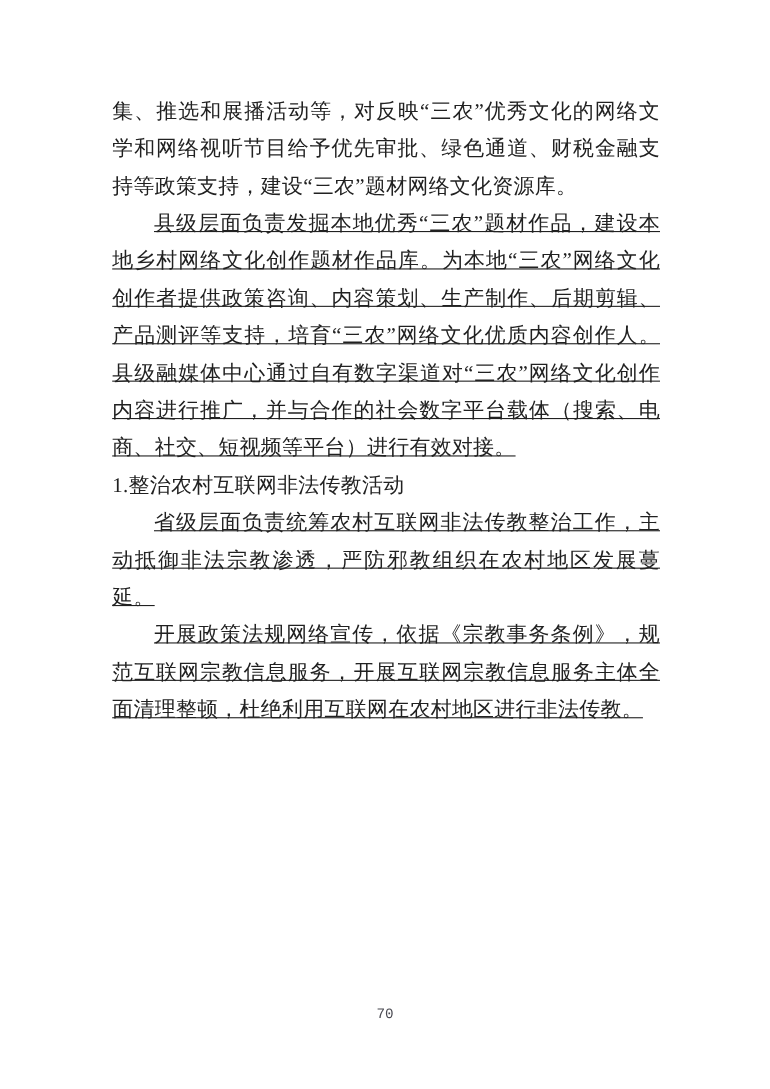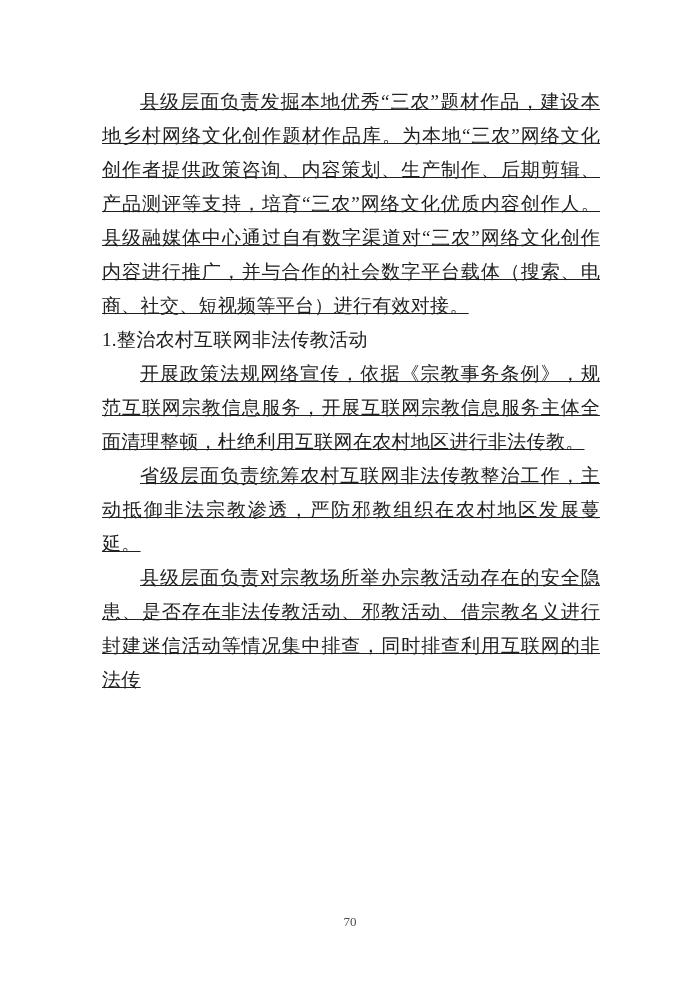--- a/index.html
+++ b/index.html
@@ -55,28 +55,28 @@
   }
   .page-number {
     position: absolute;
     top: 912px;
     left: 0;
     width: 100%;
     text-align: center;
     font-size: 13px;
     line-height: 20px;
     color: #4a4a52;
-    font-family: Liberation Serif, serif;
+    font-family: Liberation Mono, monospace;
   }
 </style>
 </head>
 <body>
 
 <div class="page">
   <div class="content">
+    <p class="para-cont">集、推选和展播活动等，对反映“三农”优秀文化的网络文学和网络视听节目给予优先审批、绿色通道、财税金融支持等政策支持，建设“三农”题材网络文化资源库。</p>
     <p class="para-indent">县级层面负责发掘本地优秀“三农”题材作品，建设本地乡村网络文化创作题材作品库。为本地“三农”网络文化创作者提供政策咨询、内容策划、生产制作、后期剪辑、产品测评等支持，培育“三农”网络文化优质内容创作人。县级融媒体中心通过自有数字渠道对“三农”网络文化创作内容进行推广，并与合作的社会数字平台载体（搜索、电商、社交、短视频等平台）进行有效对接。</p>
     <h4 class="heading-bold">1.整治农村互联网非法传教活动</h4>
+    <p class="para-indent">省级层面负责统筹农村互联网非法传教整治工作，主动抵御非法宗教渗透，严防邪教组织在农村地区发展蔓延。</p>
     <p class="para-indent">开展政策法规网络宣传，依据《宗教事务条例》，规范互联网宗教信息服务，开展互联网宗教信息服务主体全面清理整顿，杜绝利用互联网在农村地区进行非法传教。</p>
-    <p class="para-indent">省级层面负责统筹农村互联网非法传教整治工作，主动抵御非法宗教渗透，严防邪教组织在农村地区发展蔓延。</p>
-    <p class="para-indent">县级层面负责对宗教场所举办宗教活动存在的安全隐患、是否存在非法传教活动、邪教活动、借宗教名义进行封建迷信活动等情况集中排查，同时排查利用互联网的非法传</p>
   </div>
   <div class="page-number">70</div>
 </div>
 
 </body></html>

